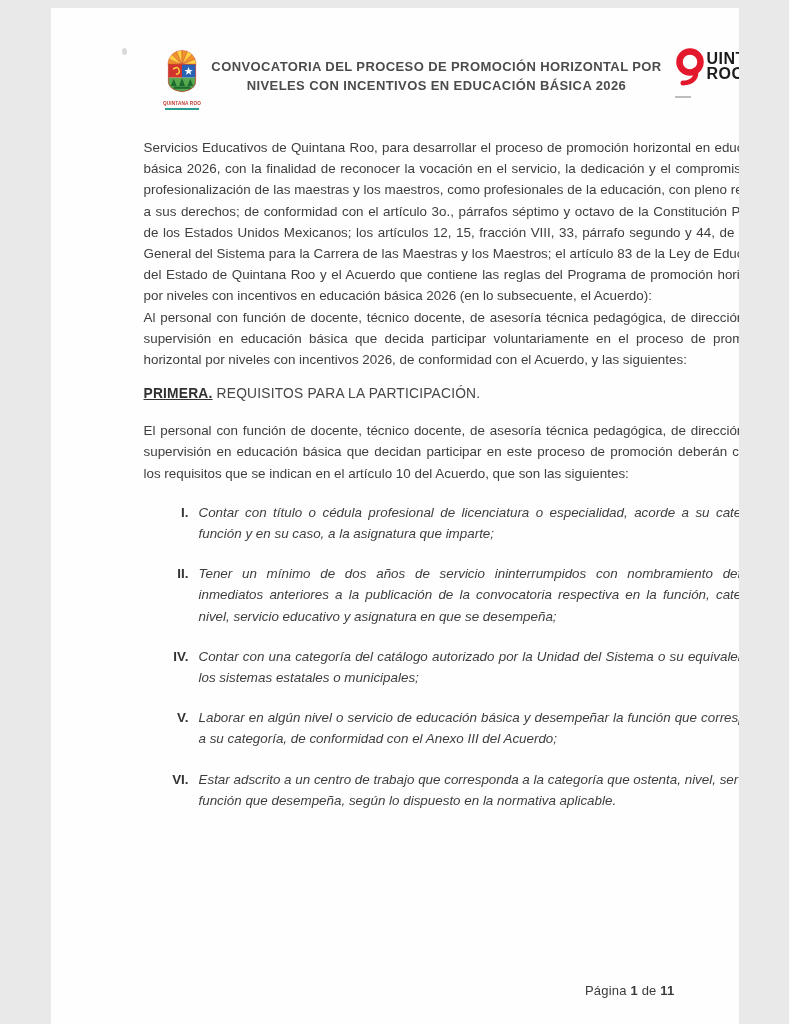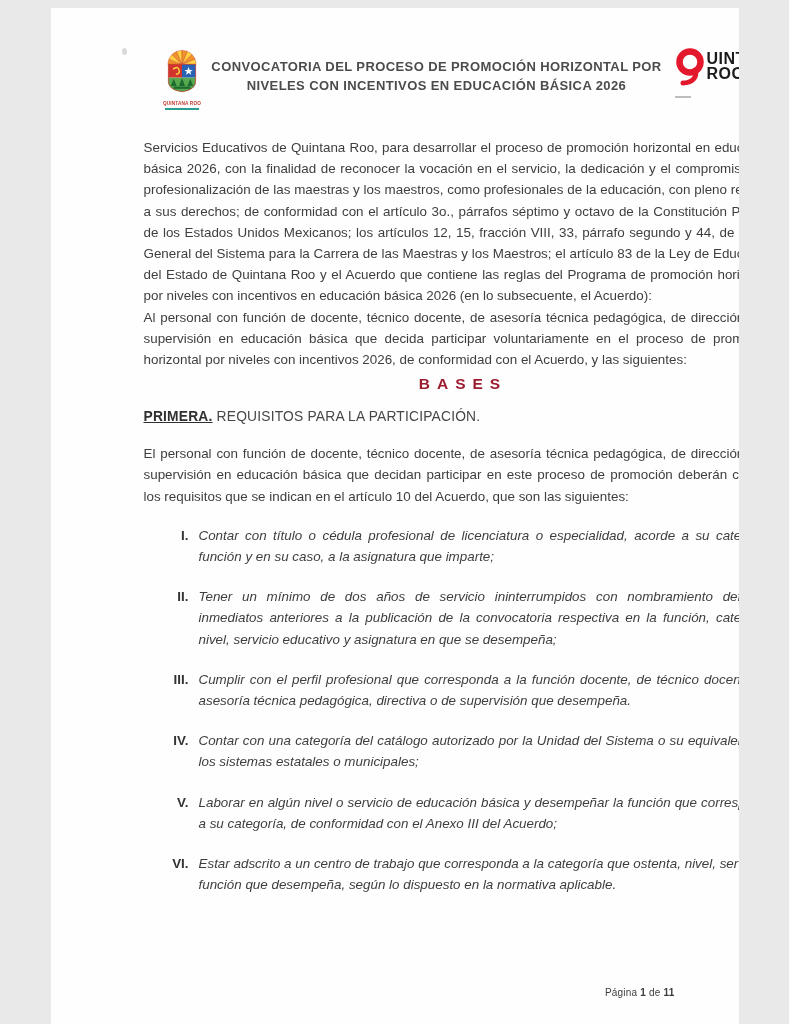--- a/index.html
+++ b/index.html
@@ -42,21 +42,21 @@
     letter-spacing:7px;text-indent:7px;margin:5px 0 9px;
   }
   .primera{font-size:13.8px;letter-spacing:.2px;margin:16px 0 19px;color:#474747;}
   .primera b{color:#303030;text-decoration:underline;}
   .req-list{list-style:none;margin-top:18px;}
   .req-item{display:flex;margin-bottom:19px;}
   .req-num{flex:0 0 55px;text-align:right;padding-right:10px;font-weight:700;font-size:13.4px;line-height:21.2px;color:#333;}
   .req-text{flex:1;font-size:13.4px;line-height:21.2px;text-align:justify;font-style:italic;}
   
   .footer{
-    position:absolute;right:64px;bottom:34px;font-size:10px;color:#3c3c3c;letter-spacing:.2px;
+    position:absolute;right:64px;bottom:34px;font-size:13px;color:#3c3c3c;letter-spacing:.2px;
   }
   .footer b{font-weight:700;}
   
   .ink-layer{position:absolute;left:0;top:0;width:789px;height:1024px;pointer-events:none;}
   .speck{position:absolute;border-radius:50%;}
   .speck-1{left:71px;top:40px;width:5px;height:7px;background:#c9c9c9;opacity:.7;}
   .speck-2{left:767px;top:163px;width:4px;height:4px;background:#555;opacity:.8;}
 </style>
 </head>
 <body>
@@ -119,38 +119,33 @@
       </div>
     </div>
   </div>
 
   <div class="content">
     <p class="para">Servicios Educativos de Quintana Roo, para desarrollar el proceso de promoción horizontal en educación básica 2026, con la finalidad de reconocer la vocación en el servicio, la dedicación y el compromiso a la profesionalización de las maestras y los maestros, como profesionales de la educación, con pleno respeto a sus derechos; de conformidad con el artículo 3o., párrafos séptimo y octavo de la Constitución Política de los Estados Unidos Mexicanos; los artículos 12, 15, fracción VIII, 33, párrafo segundo y 44, de la Ley General del Sistema para la Carrera de las Maestras y los Maestros; el artículo 83 de la Ley de Educación del Estado de Quintana Roo y el Acuerdo que contiene las reglas del Programa de promoción horizontal por niveles con incentivos en educación básica 2026 (en lo subsecuente, el Acuerdo):</p>
 
 
     <p class="para">Al personal con función de docente, técnico docente, de asesoría técnica pedagógica, de dirección y de supervisión en educación básica que decida participar voluntariamente en el proceso de promoción horizontal por niveles con incentivos 2026, de conformidad con el Acuerdo, y las siguientes:</p>
 
-    <h2 class="h-maroon">BASES</h2>
 
     <p class="primera"><b>PRIMERA.</b><span> REQUISITOS PARA LA PARTICIPACIÓN.</span></p>
 
     <p class="para">El personal con función de docente, técnico docente, de asesoría técnica pedagógica, de dirección y de supervisión en educación básica que decidan participar en este proceso de promoción deberán cumplir los requisitos que se indican en el artículo 10 del Acuerdo, que son las siguientes:</p>
 
     <ol class="req-list">
       <li class="req-item">
         <span class="req-num">I.</span>
         <span class="req-text">Contar con título o cédula profesional de licenciatura o especialidad, acorde a su categoría, función y en su caso, a la asignatura que imparte;</span>
       </li>
       <li class="req-item">
         <span class="req-num">II.</span>
         <span class="req-text">Tener un mínimo de dos años de servicio ininterrumpidos con nombramiento definitivo inmediatos anteriores a la publicación de la convocatoria respectiva en la función, categoría, nivel, servicio educativo y asignatura en que se desempeña;</span>
-      </li>
-      <li class="req-item">
-        <span class="req-num">III.</span>
-        <span class="req-text">Cumplir con el perfil profesional que corresponda a la función docente, de técnico docente, de asesoría técnica pedagógica, directiva o de supervisión que desempeña.</span>
       </li>
       <li class="req-item">
         <span class="req-num">IV.</span>
         <span class="req-text">Contar con una categoría del catálogo autorizado por la Unidad del Sistema o su equivalente en los sistemas estatales o municipales;</span>
       </li>
       <li class="req-item">
         <span class="req-num">V.</span>
         <span class="req-text">Laborar en algún nivel o servicio de educación básica y desempeñar la función que corresponde a su categoría, de conformidad con el Anexo III del Acuerdo;</span>
       </li>
       <li class="req-item">

